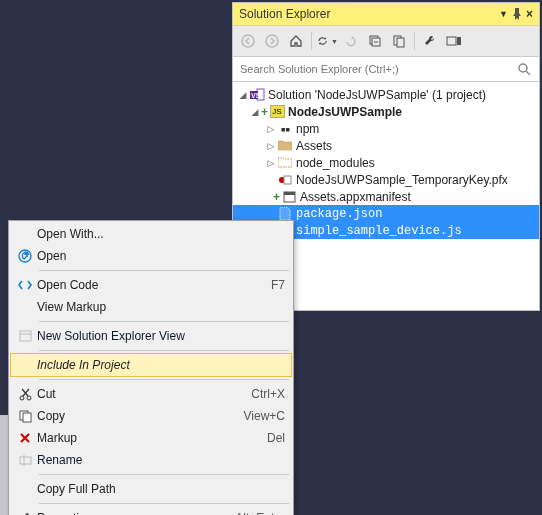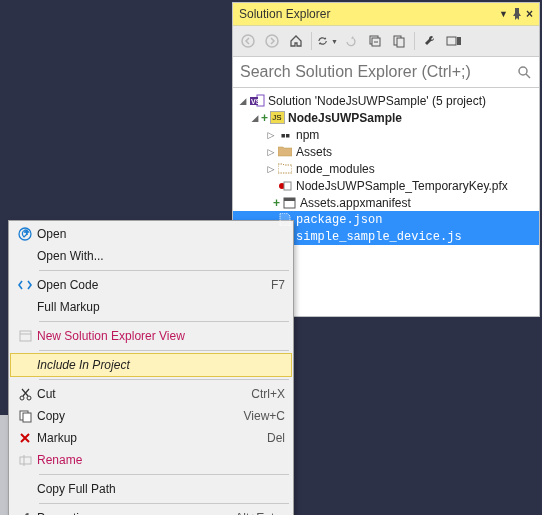--- a/index.html
+++ b/index.html
@@ -69,21 +69,21 @@
     display: flex;
     align-items: center;
     padding: 3px 4px;
     border-bottom: 1px solid #ccc;
     background: #fff;
   }
   .search input {
     flex: 1;
     border: none;
     outline: none;
-    font-size: 16px;
+    font-size: 11px;
     font-family: inherit;
     color: #999;
     padding: 3px;
   }
   .tree {
     padding: 4px 0;
     background: #fff;
     color: #222;
     height: 220px;
   }
@@ -145,21 +145,21 @@
     box-shadow: 2px 2px 5px rgba(0,0,0,0.25);
     padding: 2px;
   }
   .mitem {
     display: flex;
     align-items: center;
     height: 22px;
     padding: 0 6px 0 2px;
     color: #222;
   }
-  .mitem.disabled { color: #be185d; }
+  .mitem.disabled { color: #0f172a; }
   .mitem.highlight {
     background: #fff3bd;
     border: 1px solid #e0c44a;
     margin: -1px;
     font-style: italic;
   }
   .micon {
     width: 24px;
     display: flex;
     align-items: center;
@@ -267,21 +267,21 @@
     <div class="trow">
       <span class="indent" style="width:4px;"></span>
       <span class="exp">◢</span>
       <span class="ticon">
         <svg width="15" height="13" viewBox="0 0 15 13">
             <rect x="7" y="1" width="7" height="11" fill="#fff" stroke="#7d4fbf"></rect>
             <rect x="0" y="3" width="8" height="8" fill="#5c2d91"></rect>
             <text x="1" y="10" font-size="7" fill="#fff" font-weight="bold">VS</text>
           </svg>
       </span>
-      <span>Solution 'NodeJsUWPSample' (5 project)</span>
+      <span>Solution 'NodeJsUWPSample' (1 project)</span>
     </div>
     <div class="trow">
       <span class="indent" style="width:16px;"></span>
       <span class="exp">◢</span>
       <span style="color:#388a34;font-weight:bold;margin-right:1px;">+</span>
       <span class="ticon">
           <span class="jsbox">JS</span>
         </span>
       <span class="bold">NodeJsUWPSample</span>
     </div>
@@ -347,45 +347,45 @@
         <span class="indent" style="width:44px;"></span>
         <span class="ticon" style="visibility:hidden;">·</span>
         <span>simple_sample_device.js</span>
       </div>
     </div>
   </div>
 </div>
 
 <div class="context-menu">
   <div class="mitem">
+    <span class="micon"></span>
+    <span class="mtext">Open With...</span>
+  </div>
+  <div class="mitem">
     <span class="micon" style="color:#1a7dd4;">
       <svg width="14" height="14" viewBox="0 0 14 14">
           <path d="M7 1a6 6 0 100 12A6 6 0 007 1zm0 2a4 4 0 013.5 2H8l1 2-3 3A4 4 0 017 3z" fill="none" stroke="#1a7dd4" stroke-width="1.3"></path>
           <path d="M6 5l3 0 0 3" fill="none" stroke="#1a7dd4" stroke-width="1.3"></path>
         </svg>
     </span>
     <span class="mtext">Open</span>
-  </div>
-  <div class="mitem">
-    <span class="micon"></span>
-    <span class="mtext">Open With...</span>
   </div>
   <div class="msep"></div>
   <div class="mitem">
     <span class="micon" style="color:#1a7dd4;">
       <svg width="14" height="12" viewBox="0 0 14 12">
           <path d="M4 2L1 6l3 4M10 2l3 4-3 4" fill="none" stroke="#1a7dd4" stroke-width="1.6"></path>
         </svg>
     </span>
     <span class="mtext">Open Code</span>
     <span class="mshort">F7</span>
   </div>
   <div class="mitem">
     <span class="micon"></span>
-    <span class="mtext">Full Markup</span>
+    <span class="mtext">View Markup</span>
   </div>
   <div class="msep"></div>
   <div class="mitem disabled">
     <span class="micon">
       <svg width="13" height="12" viewBox="0 0 13 12">
           <rect x="1" y="1" width="11" height="10" fill="none" stroke="#bbb"></rect>
           <line x1="1" y1="4" x2="12" y2="4" stroke="#bbb"></line>
         </svg>
     </span>
     <span class="mtext">New Solution Explorer View</span>

